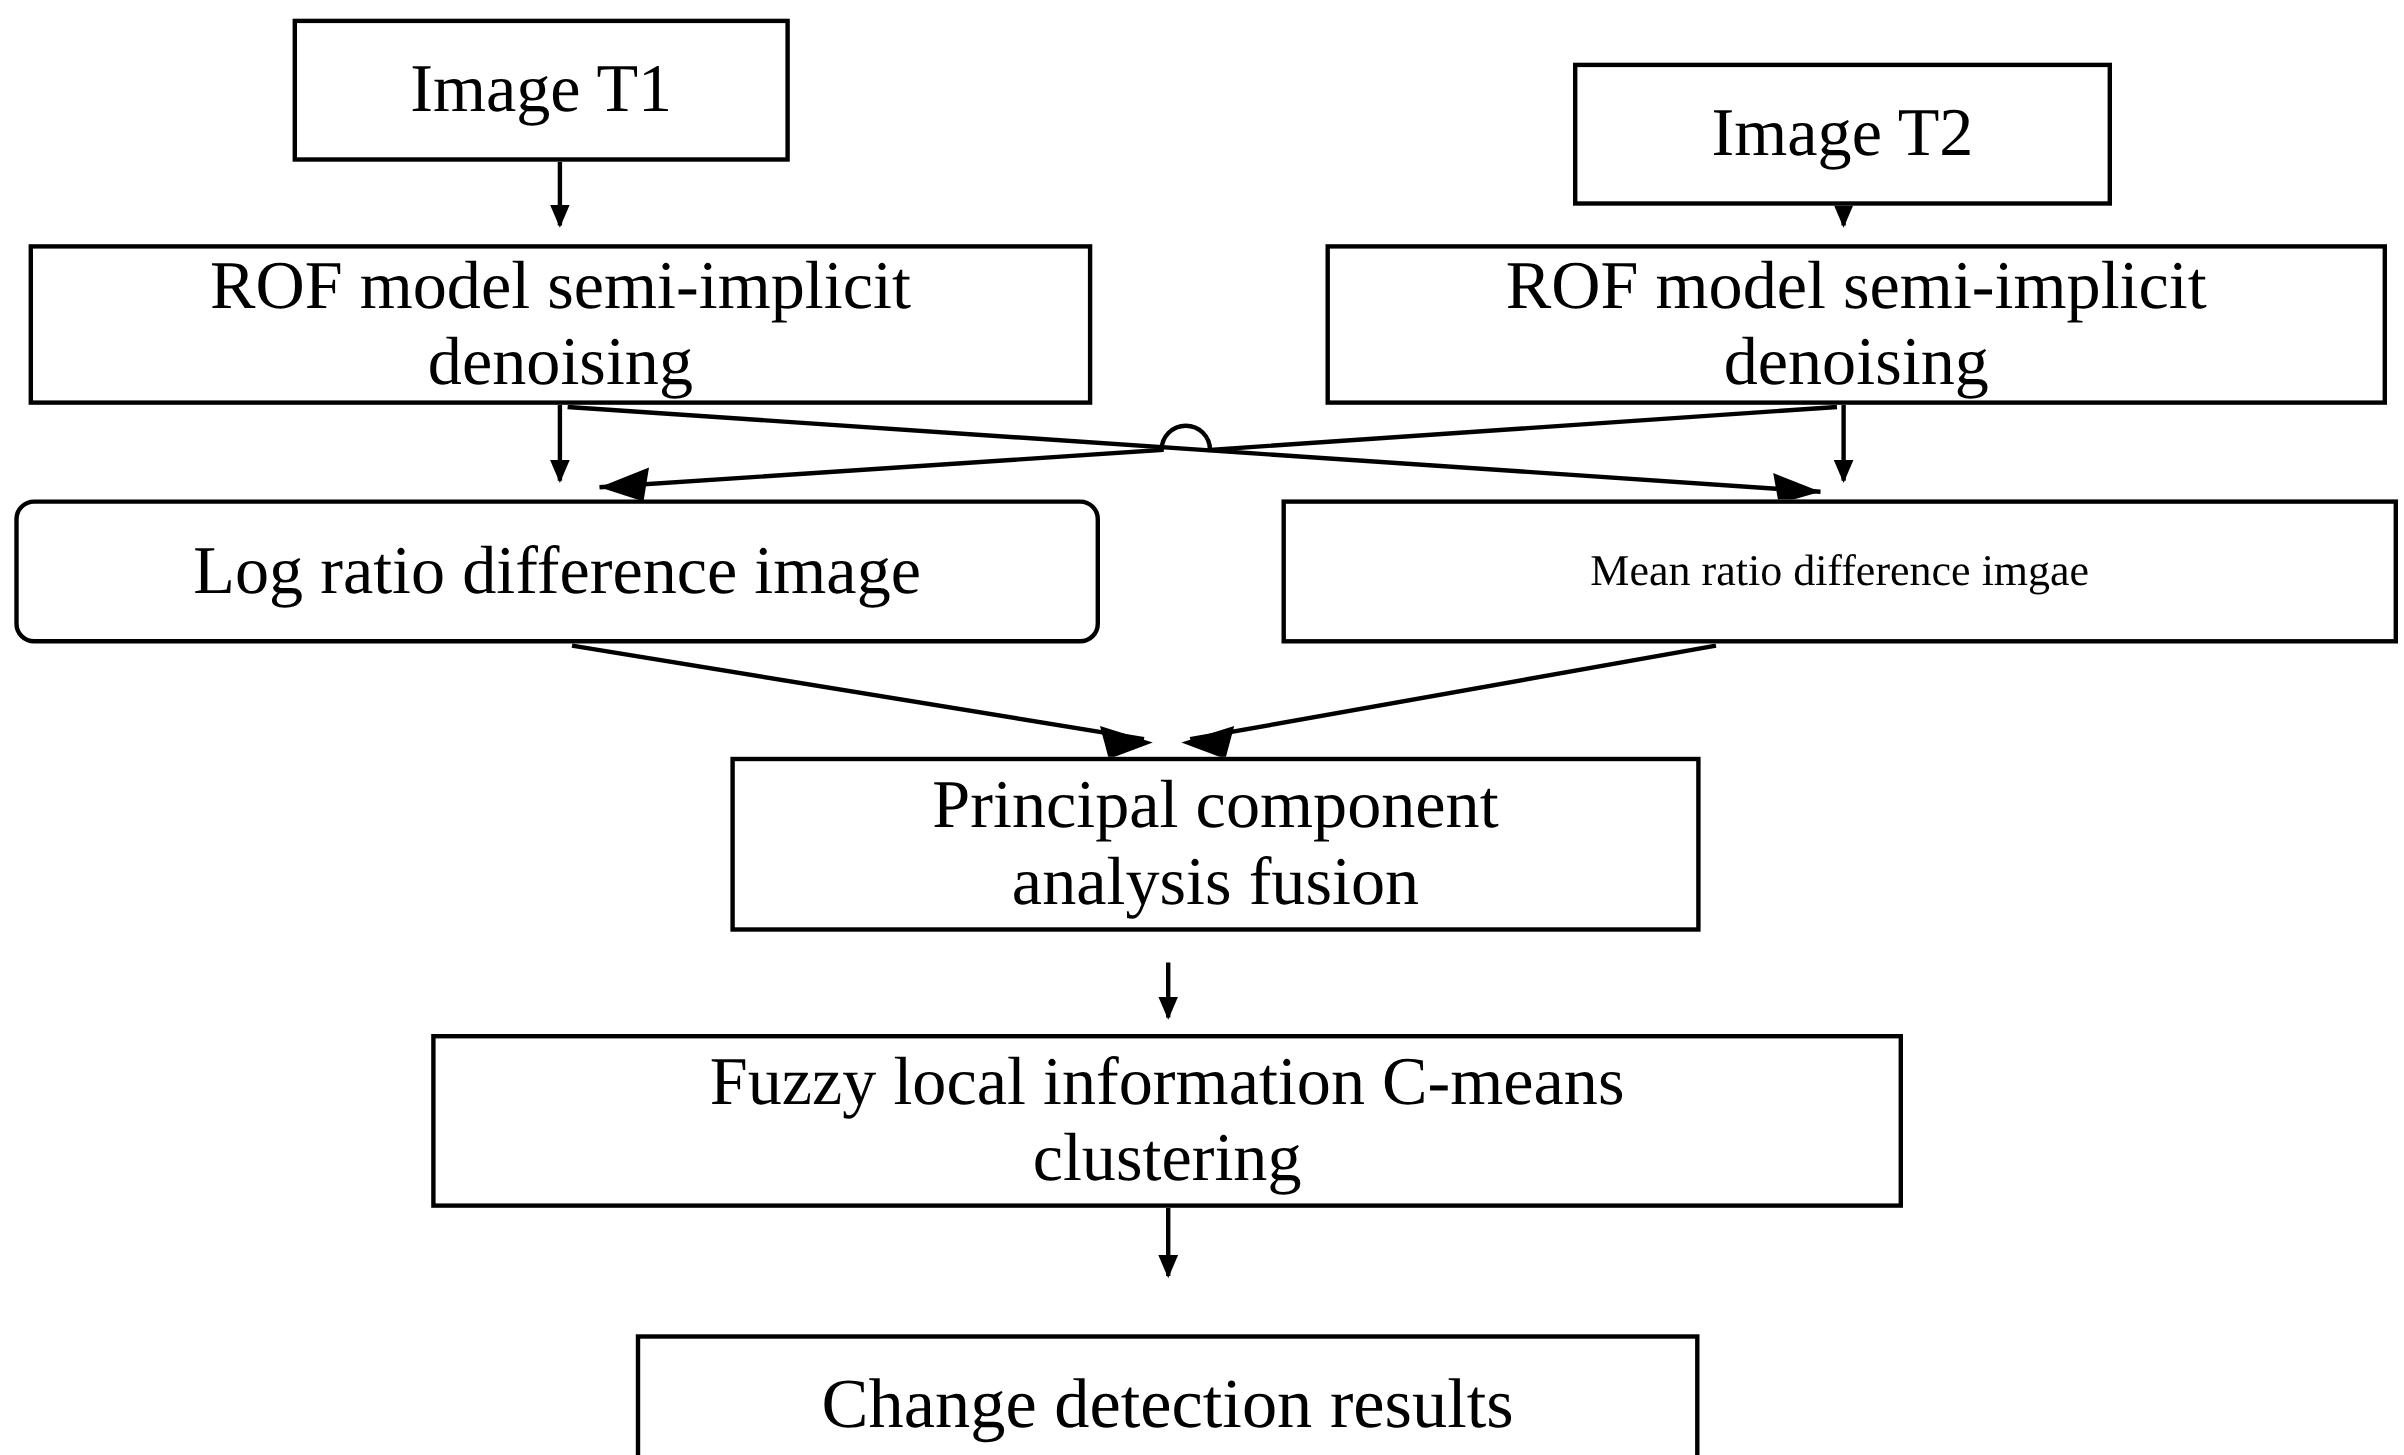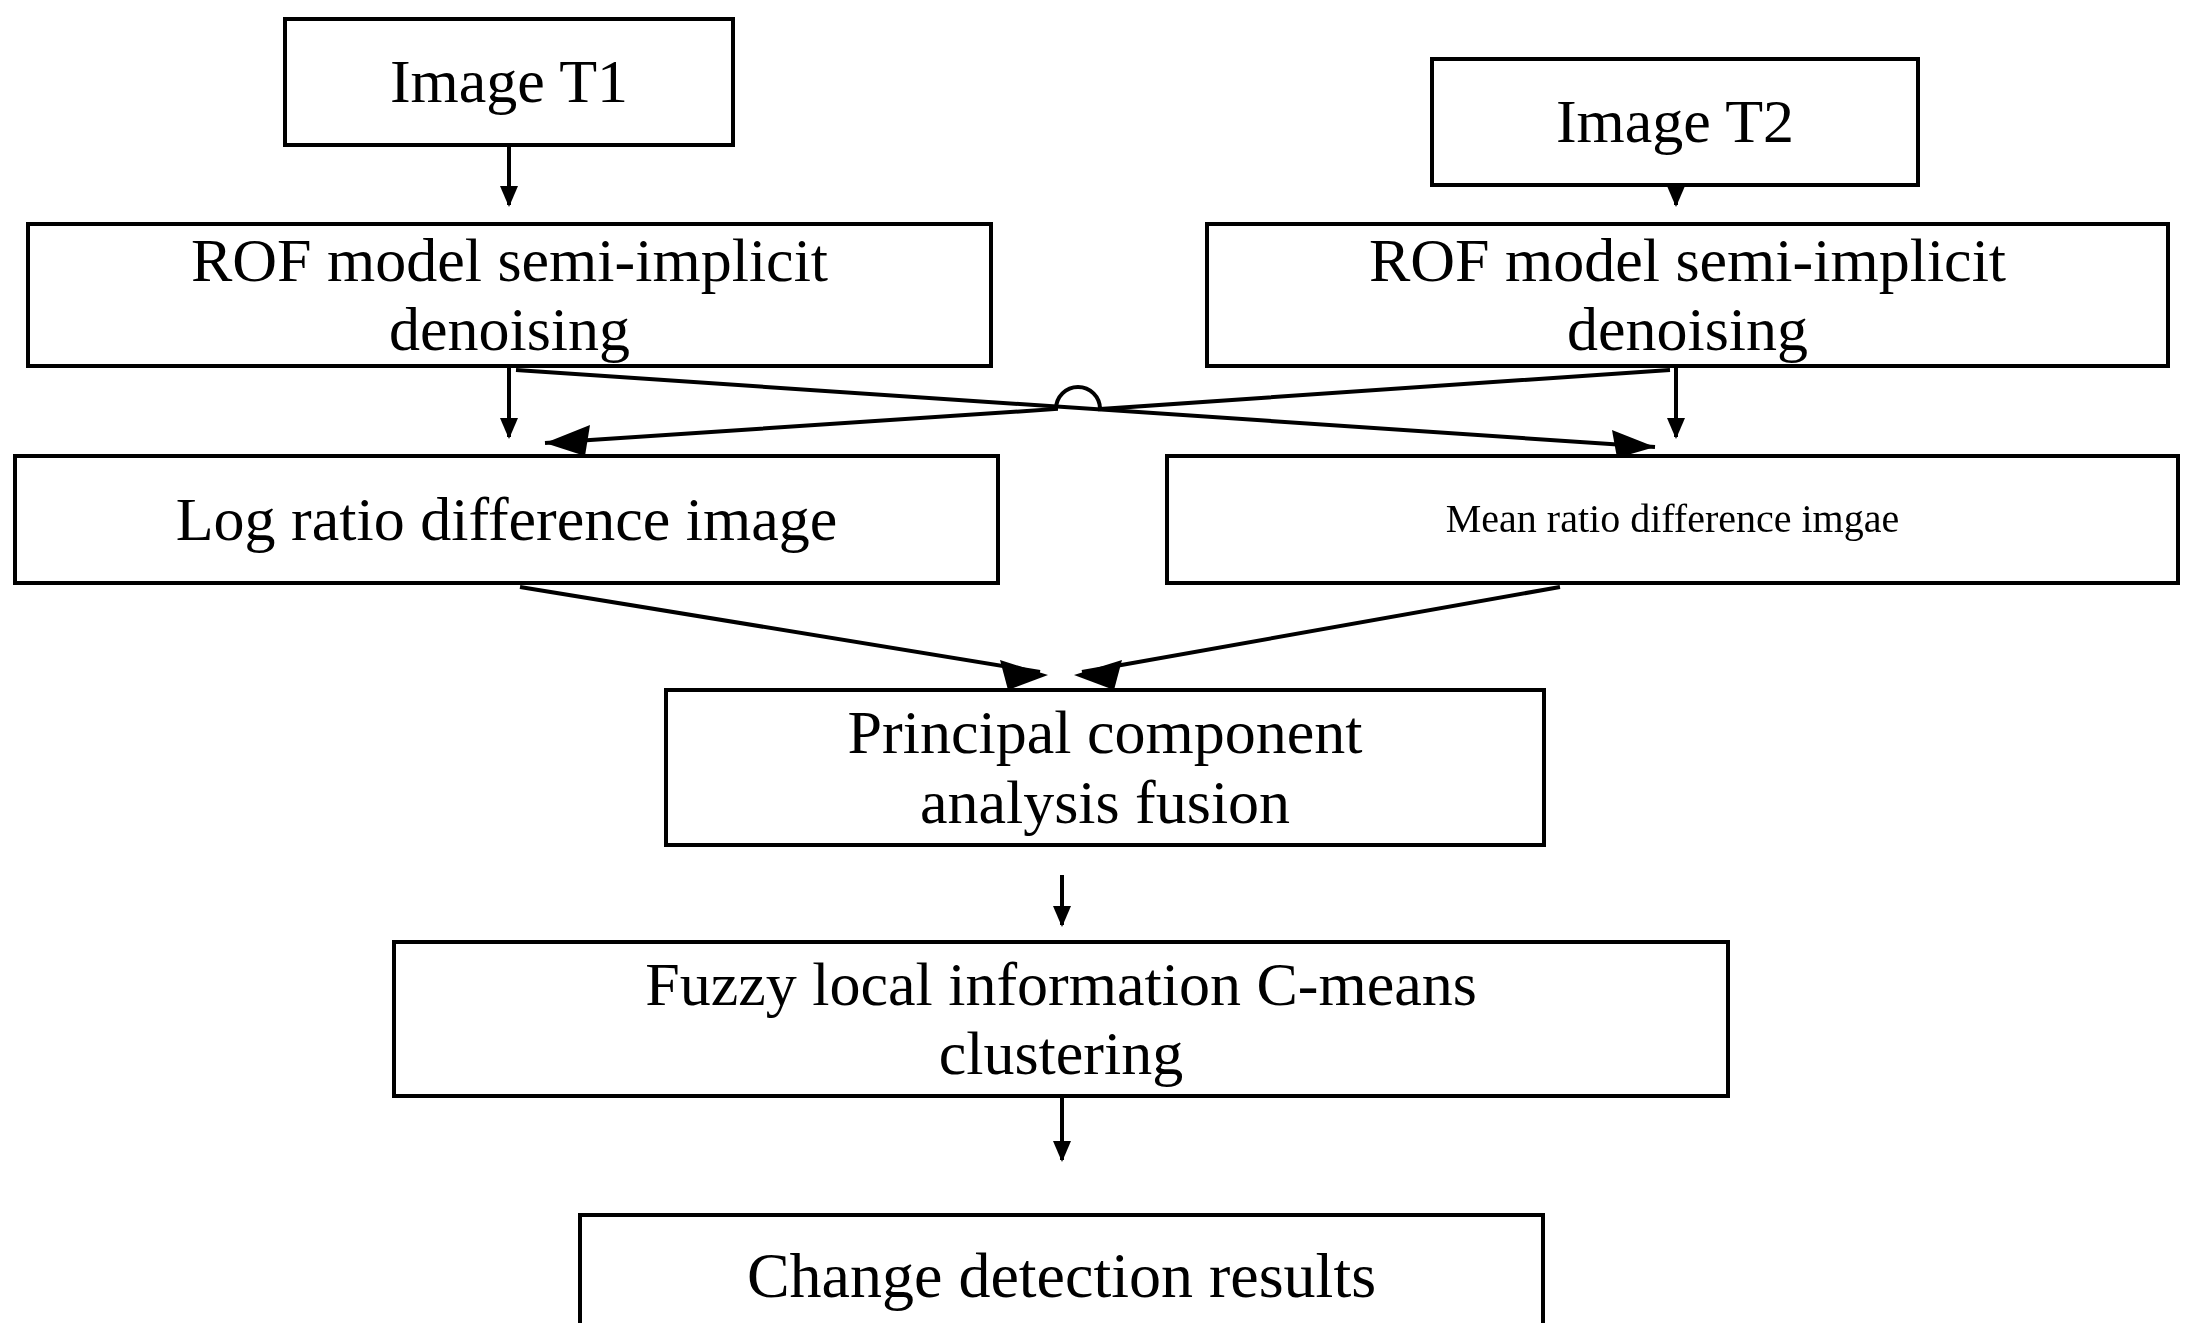--- a/index.html
+++ b/index.html
@@ -41,25 +41,25 @@
     white-space: pre-line;
     padding: 0 10px;
   }
   .node-label {
     display: block;
     width: 100%;
     white-space: pre-line;
   }
 
   
-  #node-image-t1      { left: 283px;  top: 17px;   width: 452px;  height: 130px; font-size: 62px; }
+  #node-image-t1      { left: 266px;  top: 17px;   width: 452px;  height: 130px; font-size: 62px; }
   #node-image-t2      { left: 1430px; top: 17px;   width: 490px;  height: 130px; font-size: 62px; margin-top: 40px; }
   #node-rof-left      { left: 26px;   top: 222px;  width: 967px;  height: 146px; font-size: 62px; }
   #node-rof-right     { left: 1205px; top: 222px;  width: 965px;  height: 146px; font-size: 62px; }
-  #node-log-ratio     { left: 13px;   top: 454px;  width: 987px;  height: 131px; font-size: 62px; }
+  #node-log-ratio     { left: 13px;   top: 454px;  width: 987px;  height: 131px; font-size: 62px; border-radius: 18px; }
   #node-mean-ratio    { left: 1165px; top: 454px;  width: 1015px; height: 131px; font-size: 40px; }
   #node-pca-fusion    { left: 620px;  top: 688px;  width: 882px;  height: 159px; font-size: 62px; margin-left: 44px; }
   #node-flicm         { left: 392px;  top: 940px;  width: 1338px; height: 158px; font-size: 62px; }
   #node-result        { left: 578px;  top: 1175px; width: 967px;  height: 125px; font-size: 64px; margin-top: 38px; }
 </style>
 </head>
 <body>
 
 <div id="stage">
 

